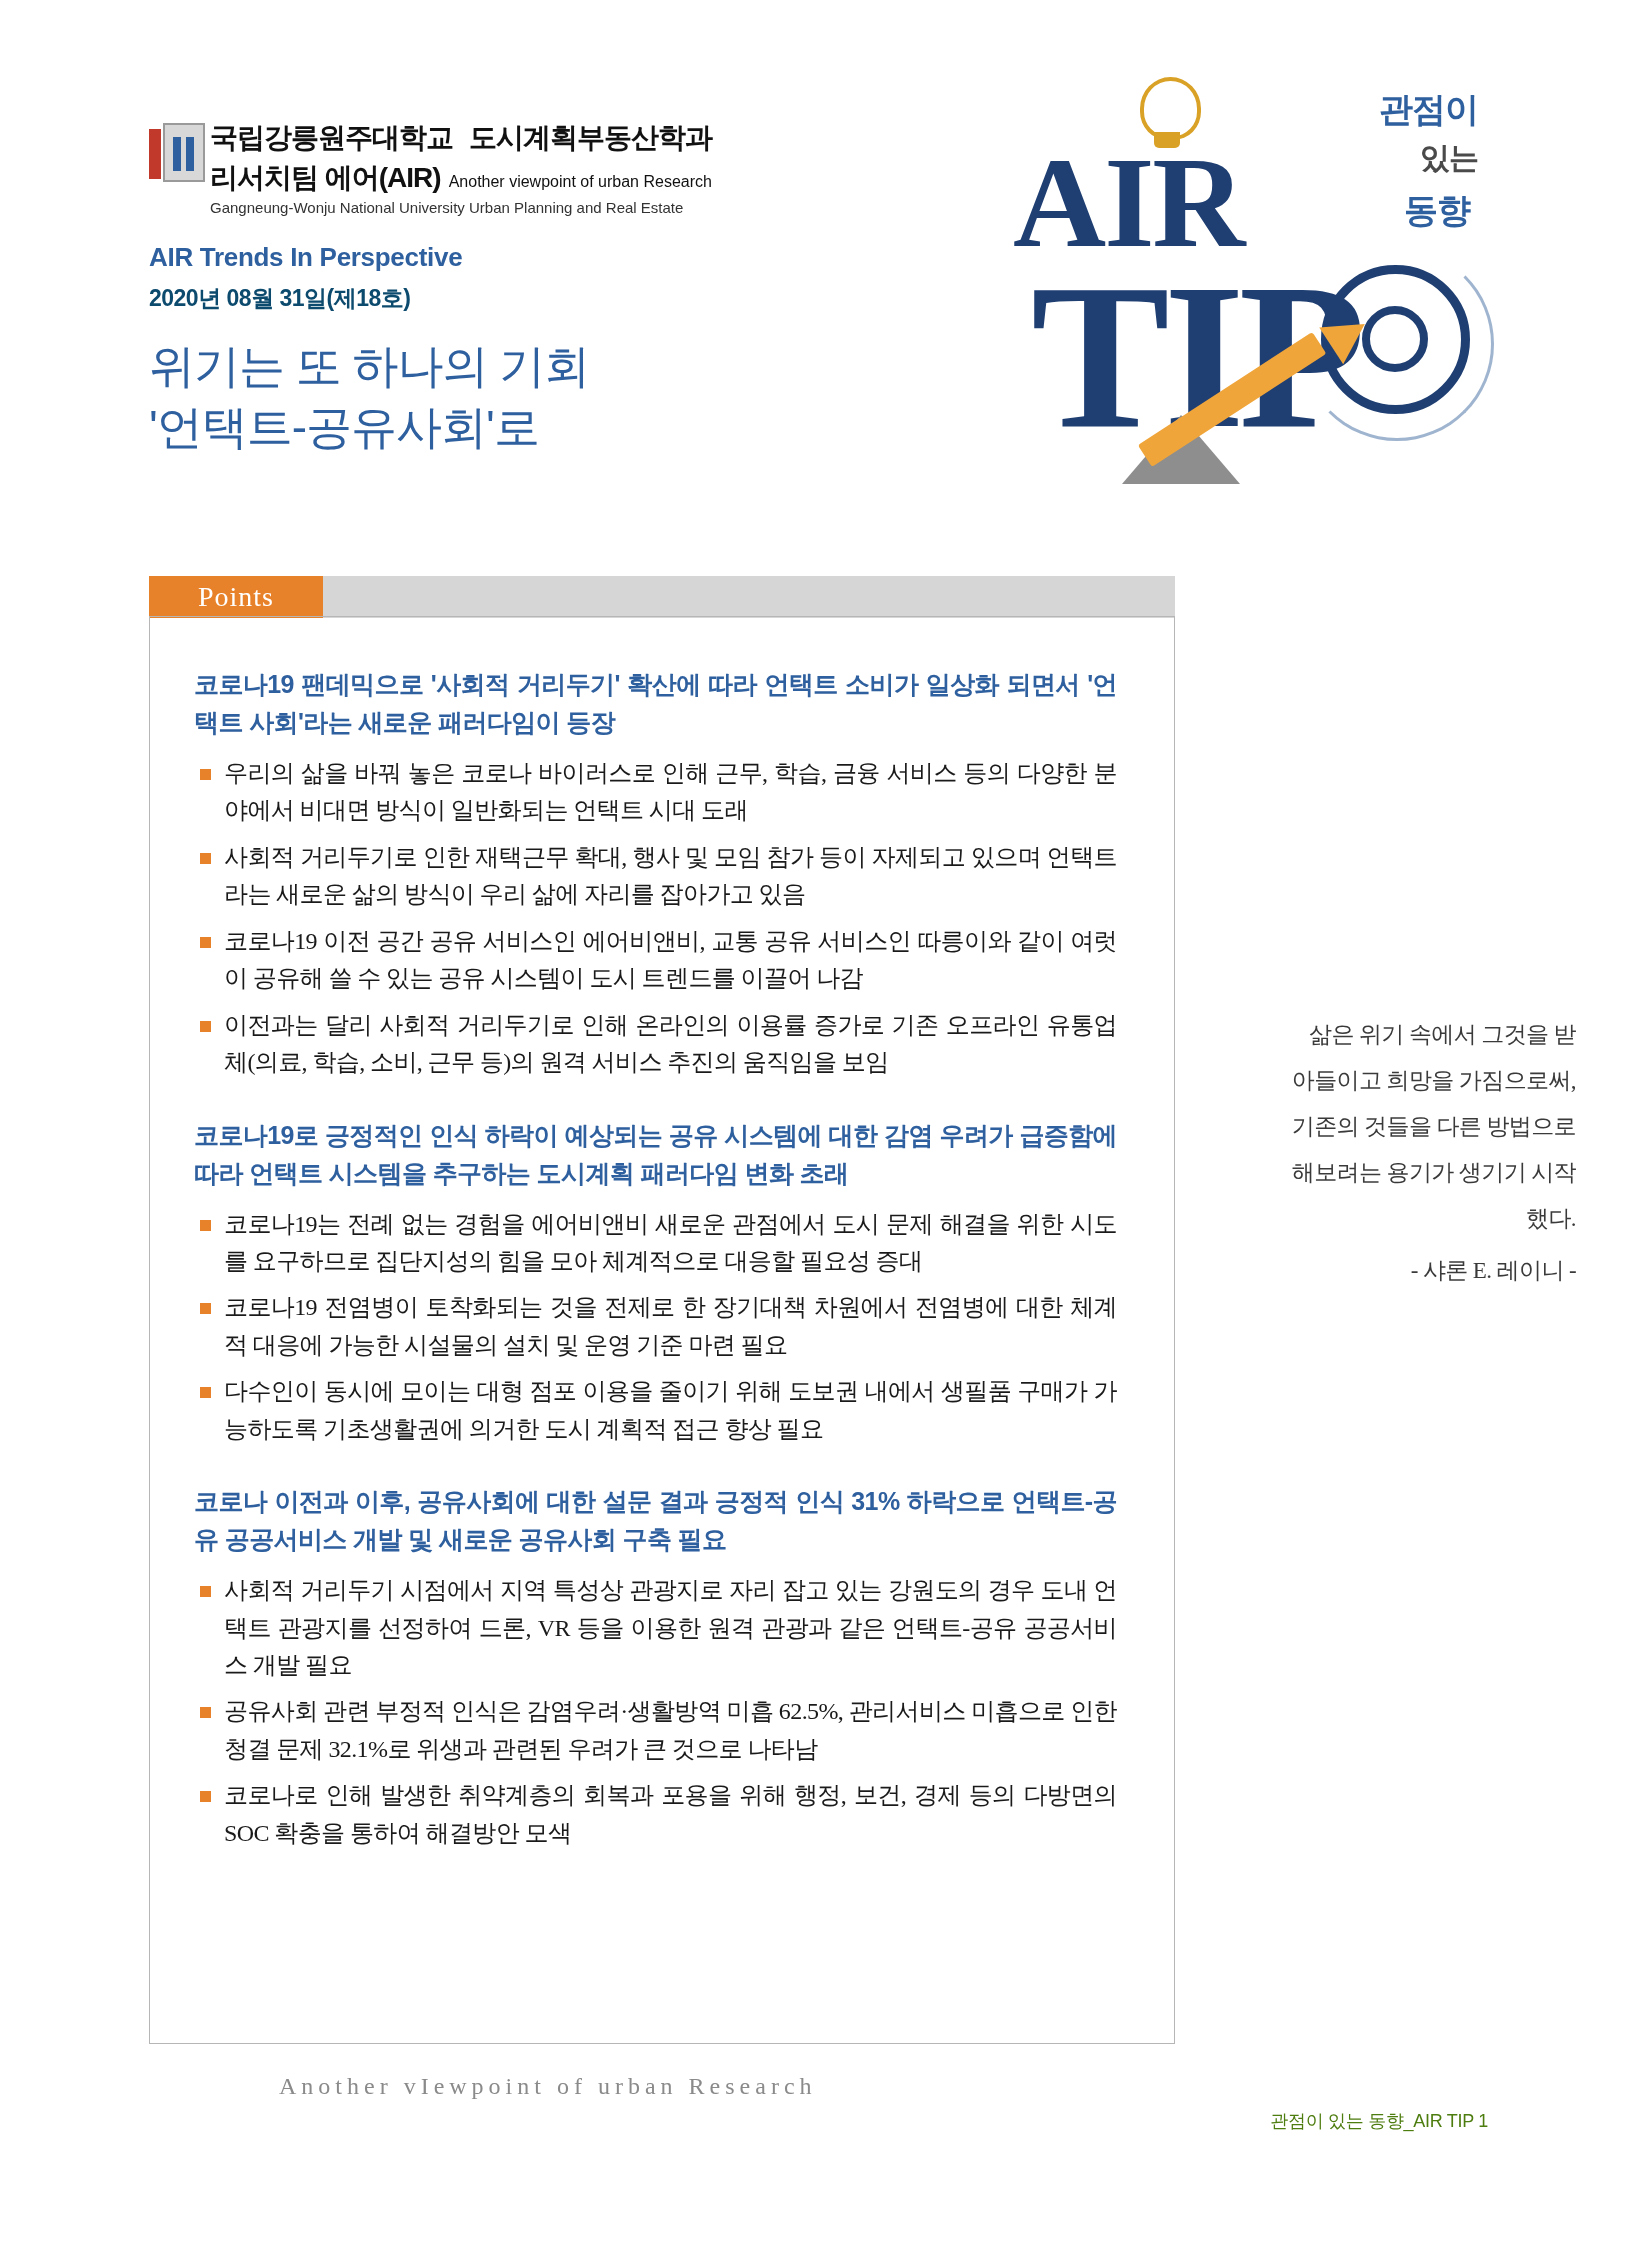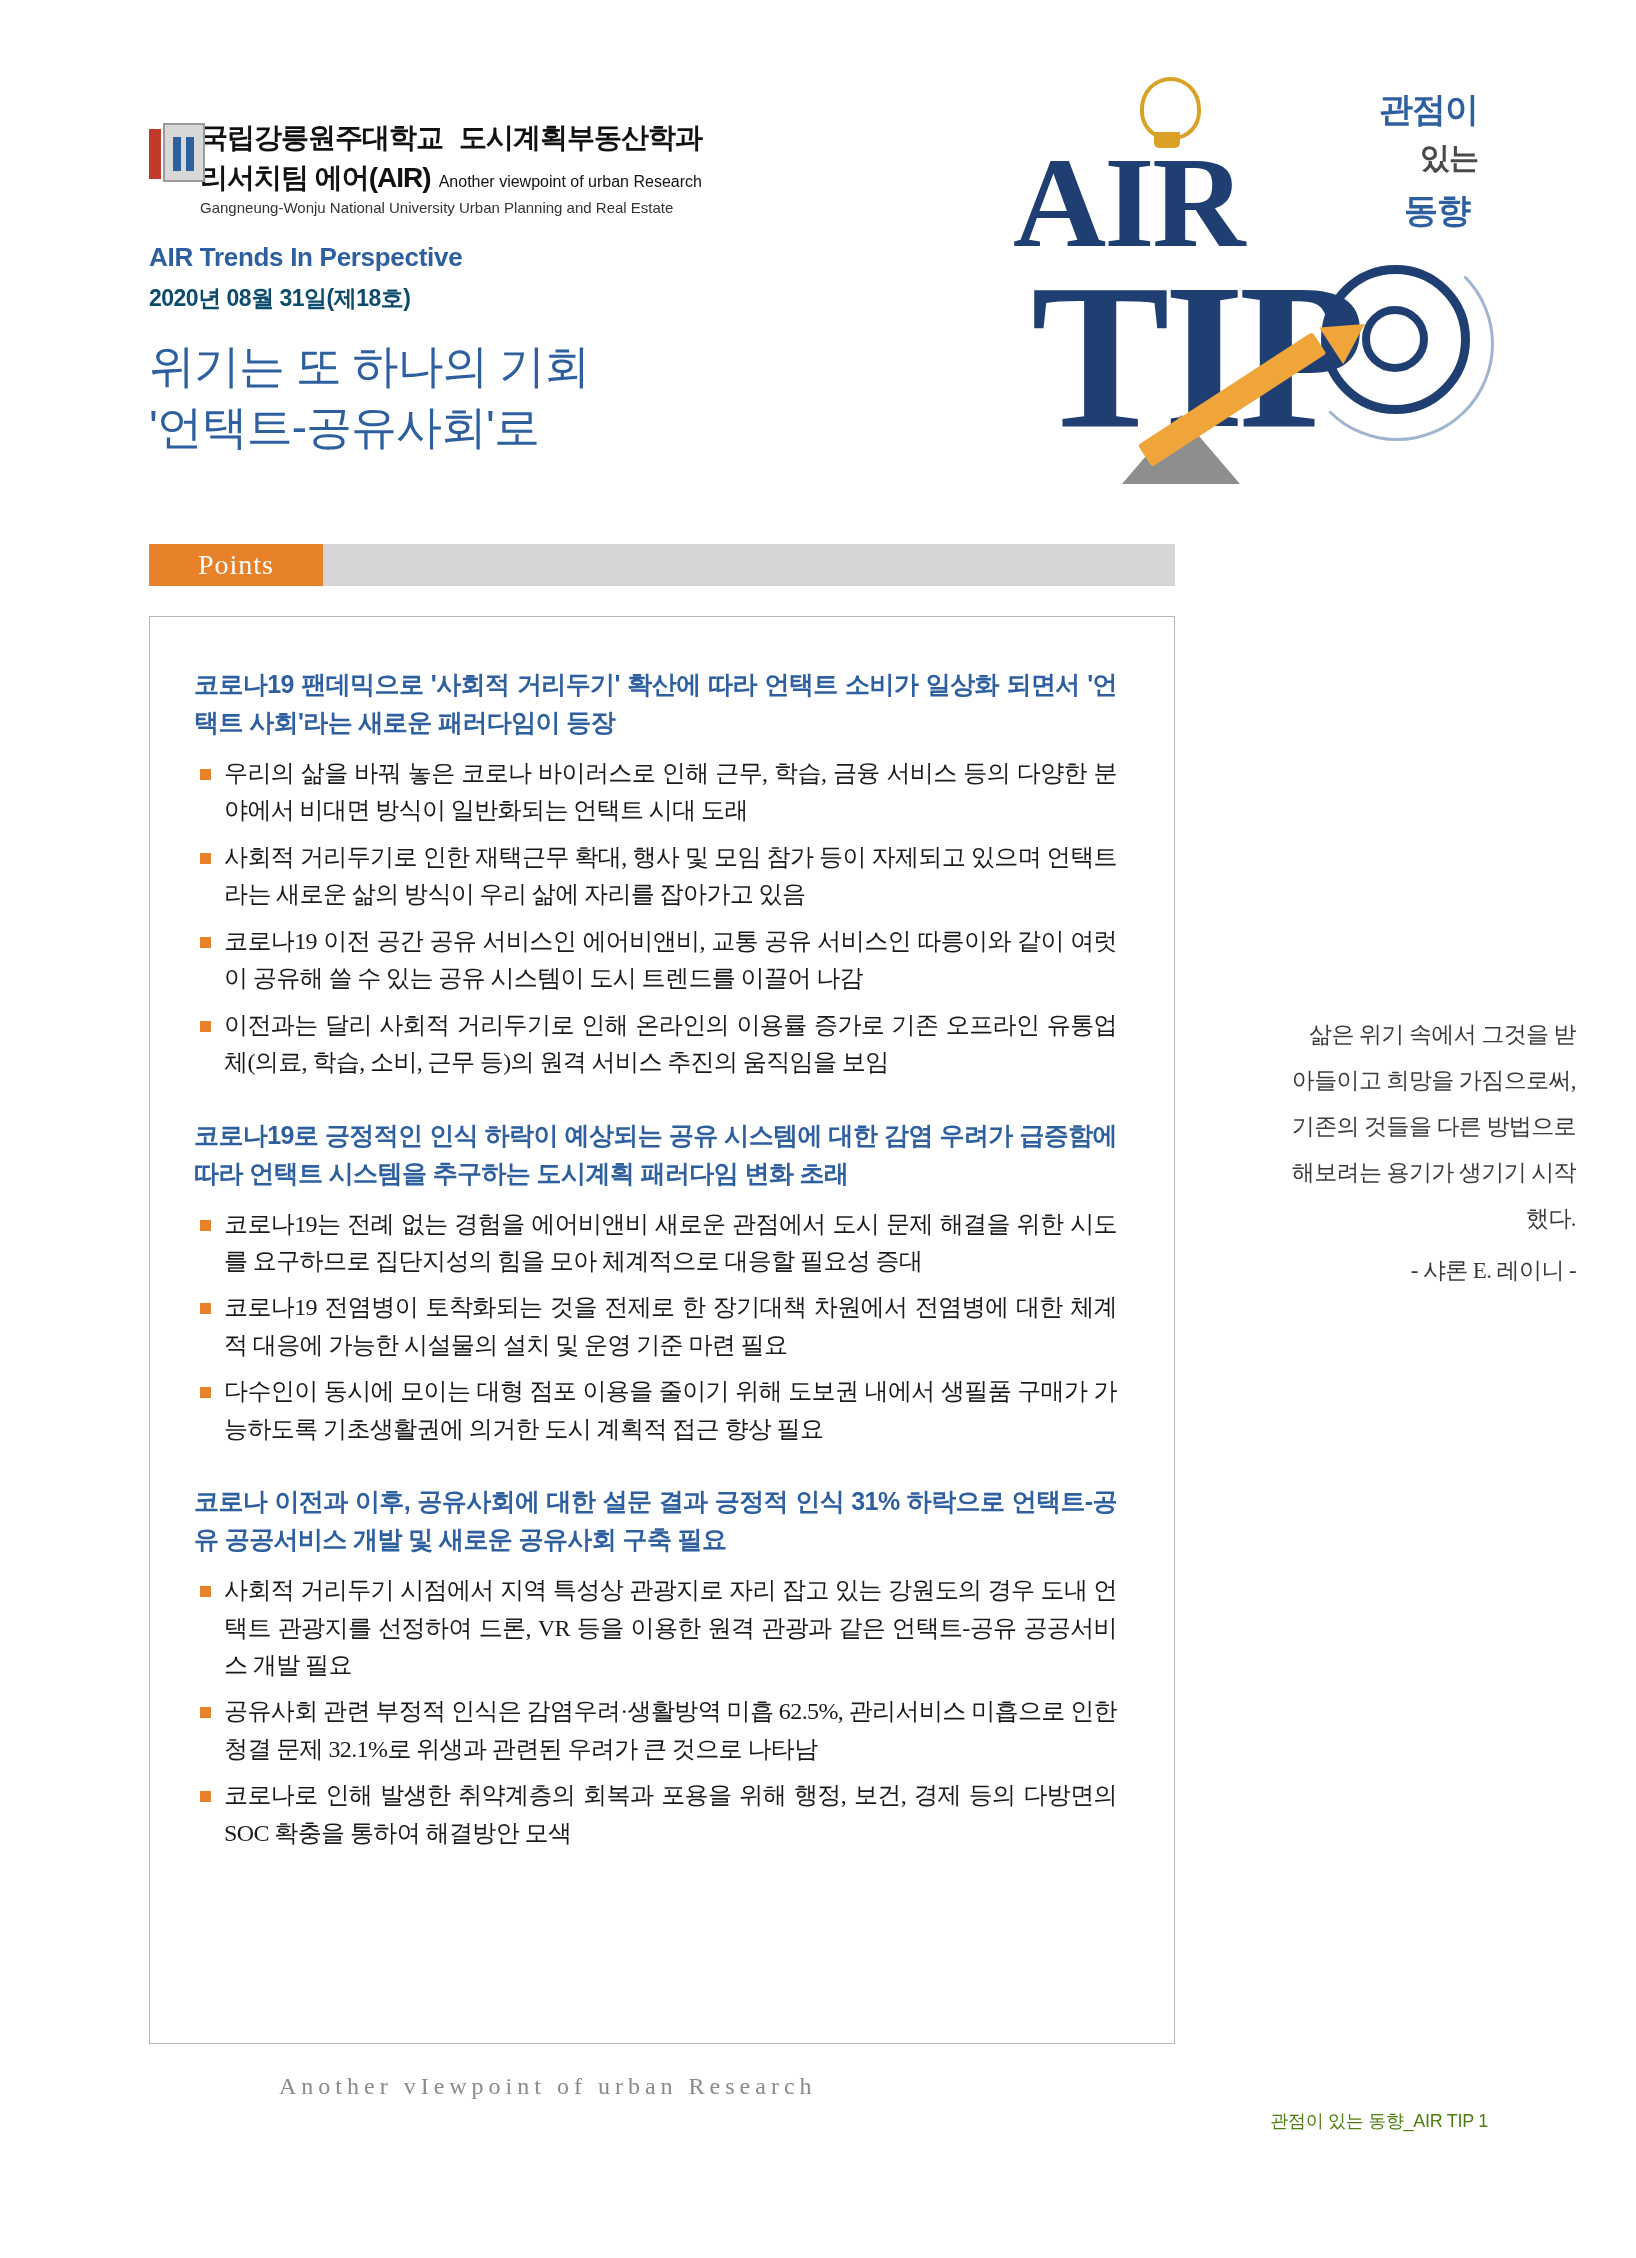--- a/index.html
+++ b/index.html
@@ -23,20 +23,21 @@
   
   .header {
     position: absolute;
     left: 149px;
     top: 119px;
     width: 752px;
   }
   .univ-row {
     display: flex;
     align-items: flex-start;
+    gap: 10px;
   }
   .logo-mark {
     width: 51px;
     height: 61px;
     position: relative;
     flex: 0 0 auto;
     margin-top: 4px;
   }
   .logo-mark .bar-l {
     position: absolute;
@@ -247,21 +248,21 @@
     width: 0; height: 0;
     border-left: 59px solid transparent;
     border-right: 59px solid transparent;
     border-bottom: 69px solid #8e8e8e;
   }
 
   
   .points-bar {
     position: absolute;
     left: 149px;
-    top: 544px;
+    top: 576px;
     width: 1026px;
     height: 42px;
     background: #d6d6d6;
   }
   .points-tab {
     position: absolute;
     left: 0;
     top: 0;
     width: 174px;
     height: 42px;

